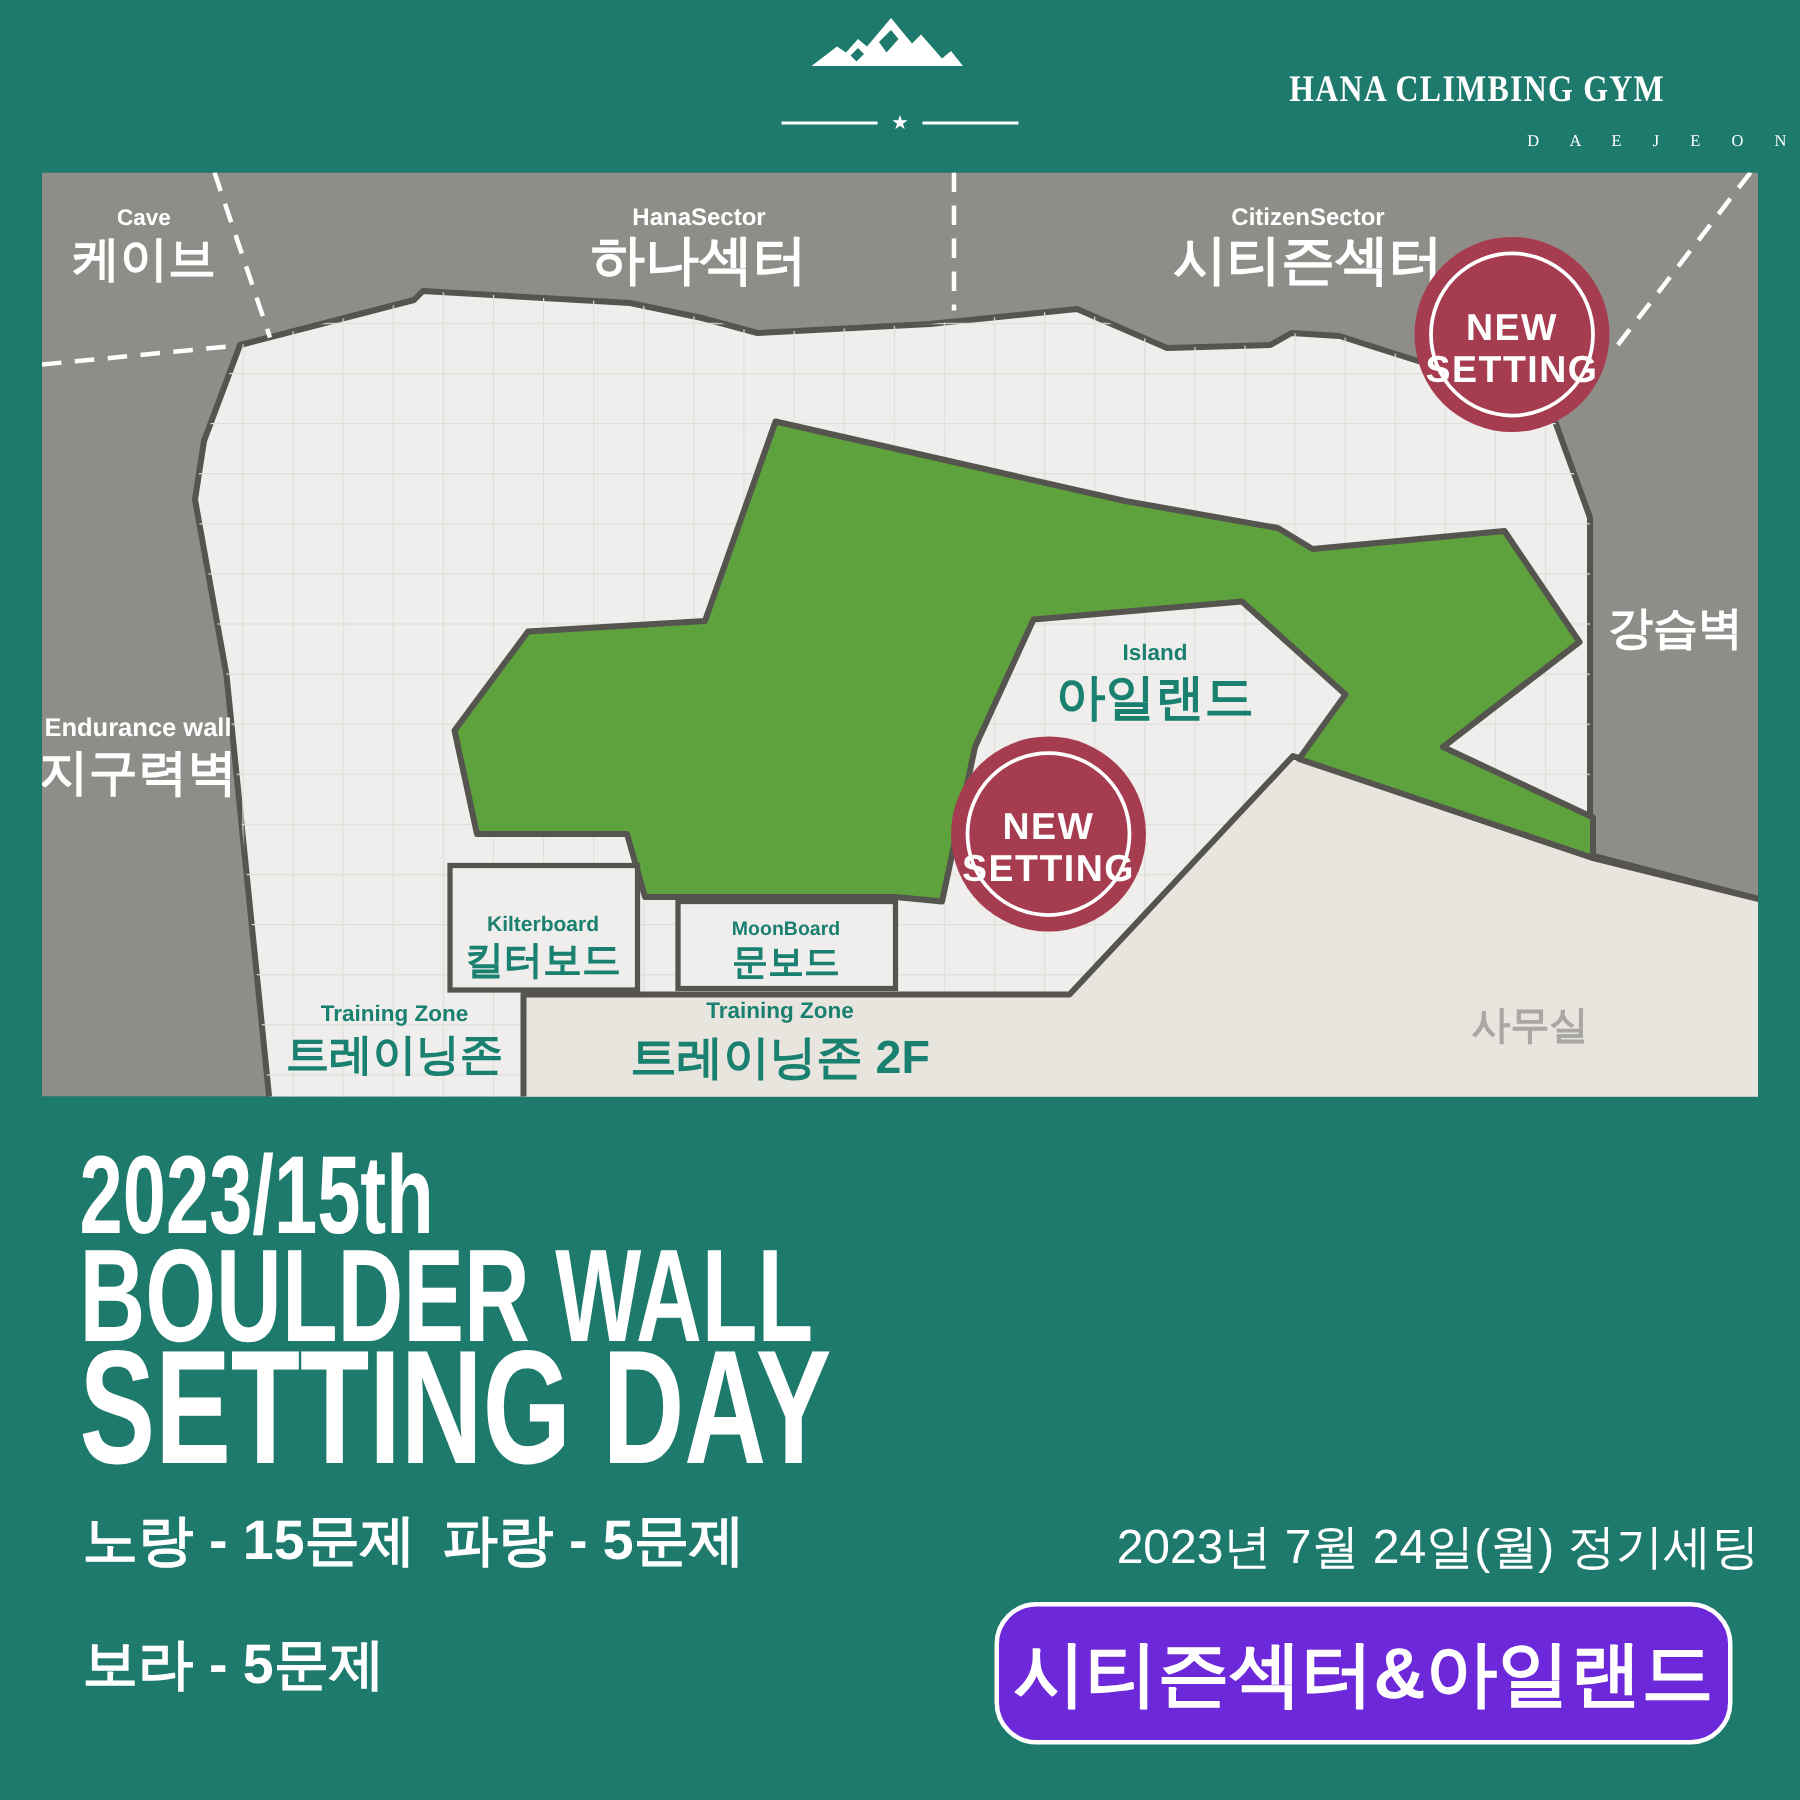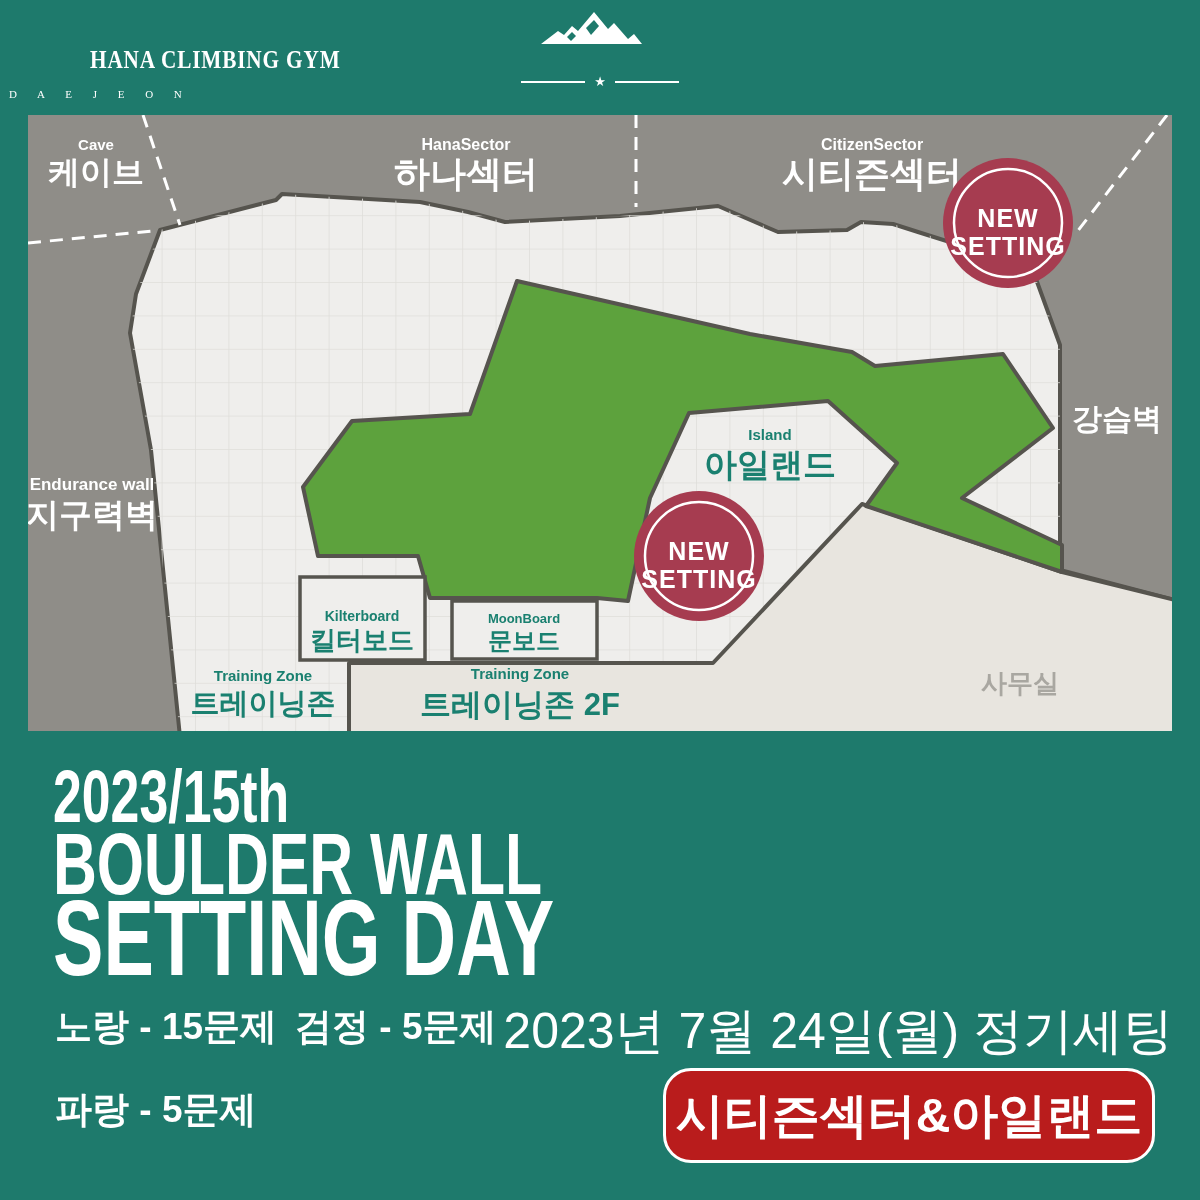--- a/index.html
+++ b/index.html
@@ -1,20 +1,20 @@
 <!DOCTYPE html>
 <html><head>
 <meta charset="utf-8">
 <style>
   html,body{margin:0;padding:0;}
   body{width:1200px;height:1200px;position:relative;overflow:hidden;
        background:#1e7a6c;font-family:"Liberation Sans",sans-serif;}
 
   
-  .logo{position:absolute;left:0;top:8px;width:1200px;text-align:left;color:#fff;}
+  .logo{position:absolute;left:0;top:8px;width:1200px;text-align:right;color:#fff;}
   .logo-mountain{display:block;margin:0 auto;}
   .logo-title{font-family:"Liberation Serif",serif;font-weight:bold;font-size:25px;
       letter-spacing:1px;color:#fff;transform:scaleX(.85);transform-origin:center top;
       margin-top:2px;white-space:nowrap;}
   .logo-rule{display:flex;align-items:center;justify-content:center;gap:9px;margin-top:3px;}
   .logo-rule .rule{width:64px;height:2px;background:#fff;}
   .logo-star{font-size:13px;line-height:10px;color:#fff;}
   .logo-city{font-family:"Liberation Serif",serif;font-size:11px;letter-spacing:9px;
       color:#fff;margin-top:1px;padding-left:9px;white-space:nowrap;}
 
@@ -32,25 +32,25 @@
       transform-origin:left top;white-space:nowrap;}
   .t1{top:760px;font-size:74px;transform:scaleX(.70);}
   .t2{top:820px;font-size:88px;transform:scaleX(.69);}
   .t3{top:884px;font-size:108px;transform:scaleX(.70);}
 
   .problems{position:absolute;left:55px;top:999px;display:grid;
       grid-template-columns:212px auto;grid-auto-rows:55px;
       color:#fff;font-weight:bold;font-size:37px;gap:28px;}
   .problems div{white-space:nowrap;line-height:55px;}
 
-  .date-line{position:absolute;right:27px;top:1003px;color:#fff;font-size:50px;
+  .date-line{position:absolute;right:27px;top:1003px;color:#fff;font-size:32px;
       font-weight:normal;white-space:nowrap;line-height:56px;}
 
   .target-badge{position:absolute;left:663px;top:1068px;width:492px;height:95px;
-      background:#b91c1c;border:3px solid #fff;border-radius:28px;box-sizing:border-box;
+      background:#6d28d9;border:3px solid #fff;border-radius:28px;box-sizing:border-box;
       display:flex;align-items:center;justify-content:center;}
   .target-badge span{color:#fff;font-size:48px;font-weight:bold;white-space:nowrap;}
 </style>
 </head>
 <body>
 
 <div class="logo">
   <svg class="logo-mountain" width="118" height="36" viewBox="0 0 118 36">
     <path fill="#ffffff" d="M0,36 L17,23 L23,27 L31,18 L37,23 L53,4 L67,21 L73,15 L87,31 L93,26 L101,36 Z"></path>
     <path fill="#1e7a6c" d="M53,12 L58,18 L50,27 L45,20 Z"></path>
@@ -146,21 +146,21 @@
   </g>
 </svg>
 </div>
 
 <div class="title-line t1">2023/15th</div>
 <div class="title-line t2">BOULDER WALL</div>
 <div class="title-line t3">SETTING DAY</div>
 
 <div class="problems">
   <div>노랑 - 15문제</div>
-  <div>검정 - 5문제</div>
   <div>파랑 - 5문제</div>
+  <div>보라 - 5문제</div>
 </div>
 
 <div class="date-line">2023년 7월 24일(월) 정기세팅</div>
 
 <div class="target-badge">
   <span>시티즌섹터&amp;아일랜드</span>
 </div>
 
 </body></html>

